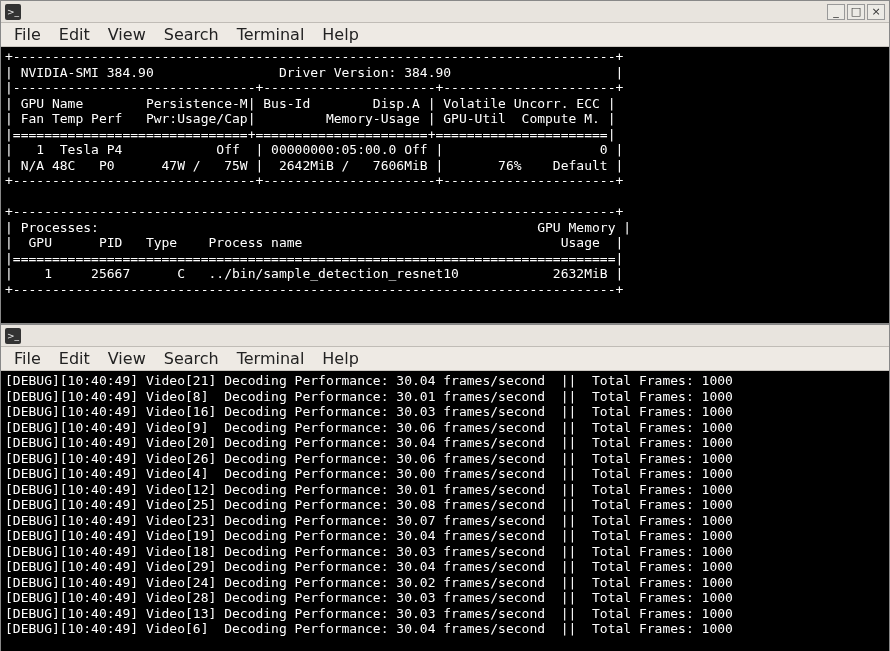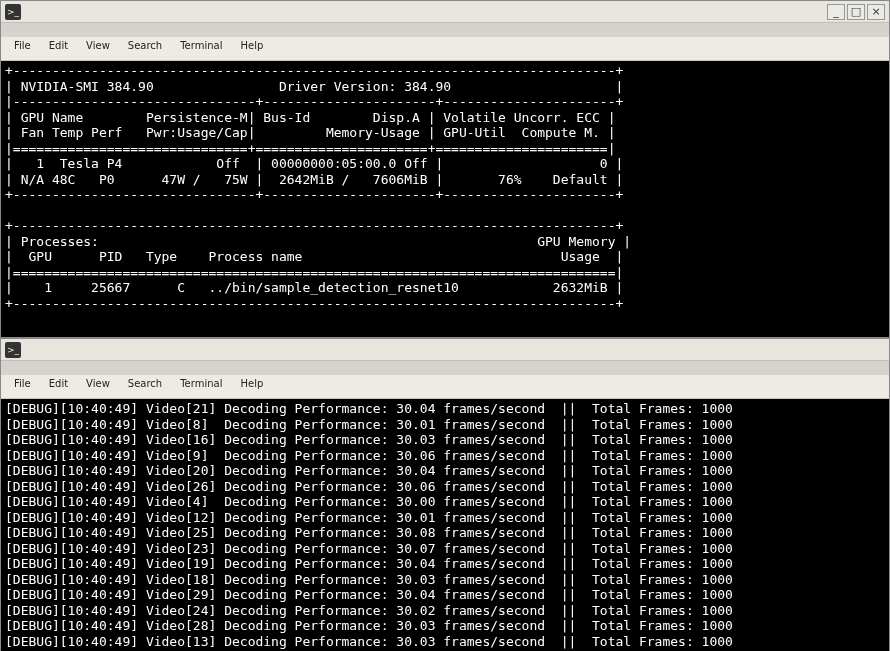--- a/index.html
+++ b/index.html
@@ -25,24 +25,23 @@
     background:#333;color:#eee;font-size:9px;border-radius:2px;
   }
   .window-buttons { display:flex; gap:2px; }
   .window-btn {
     width:18px;height:16px;border:1px solid #999;background:#eceae5;
     display:flex;align-items:center;justify-content:center;
     font-size:11px;color:#333;cursor:pointer;
   }
   .menubar {
     height:24px; background:#eeeae4;
-    display:flex; align-items:flex-start; gap:0;
+    display:flex; align-items:center; gap:0;
     padding:0 4px; border-bottom:1px solid #c9c5bf;
-    font-size:10px;
-    margin-top:14px;
+    font-size:16px;
   }
   .menubar-item { padding:3px 9px; cursor:pointer; color:#222; }
   .terminal {
     background:#000; color:#fff;
     font-family:"DejaVu Sans Mono","Liberation Mono","Courier New",monospace;
     font-size:13px; line-height:15.5px;
     white-space:pre; overflow:hidden;
     padding:2px 4px 2px 4px;
   }
   #win1 { position:relative; }

